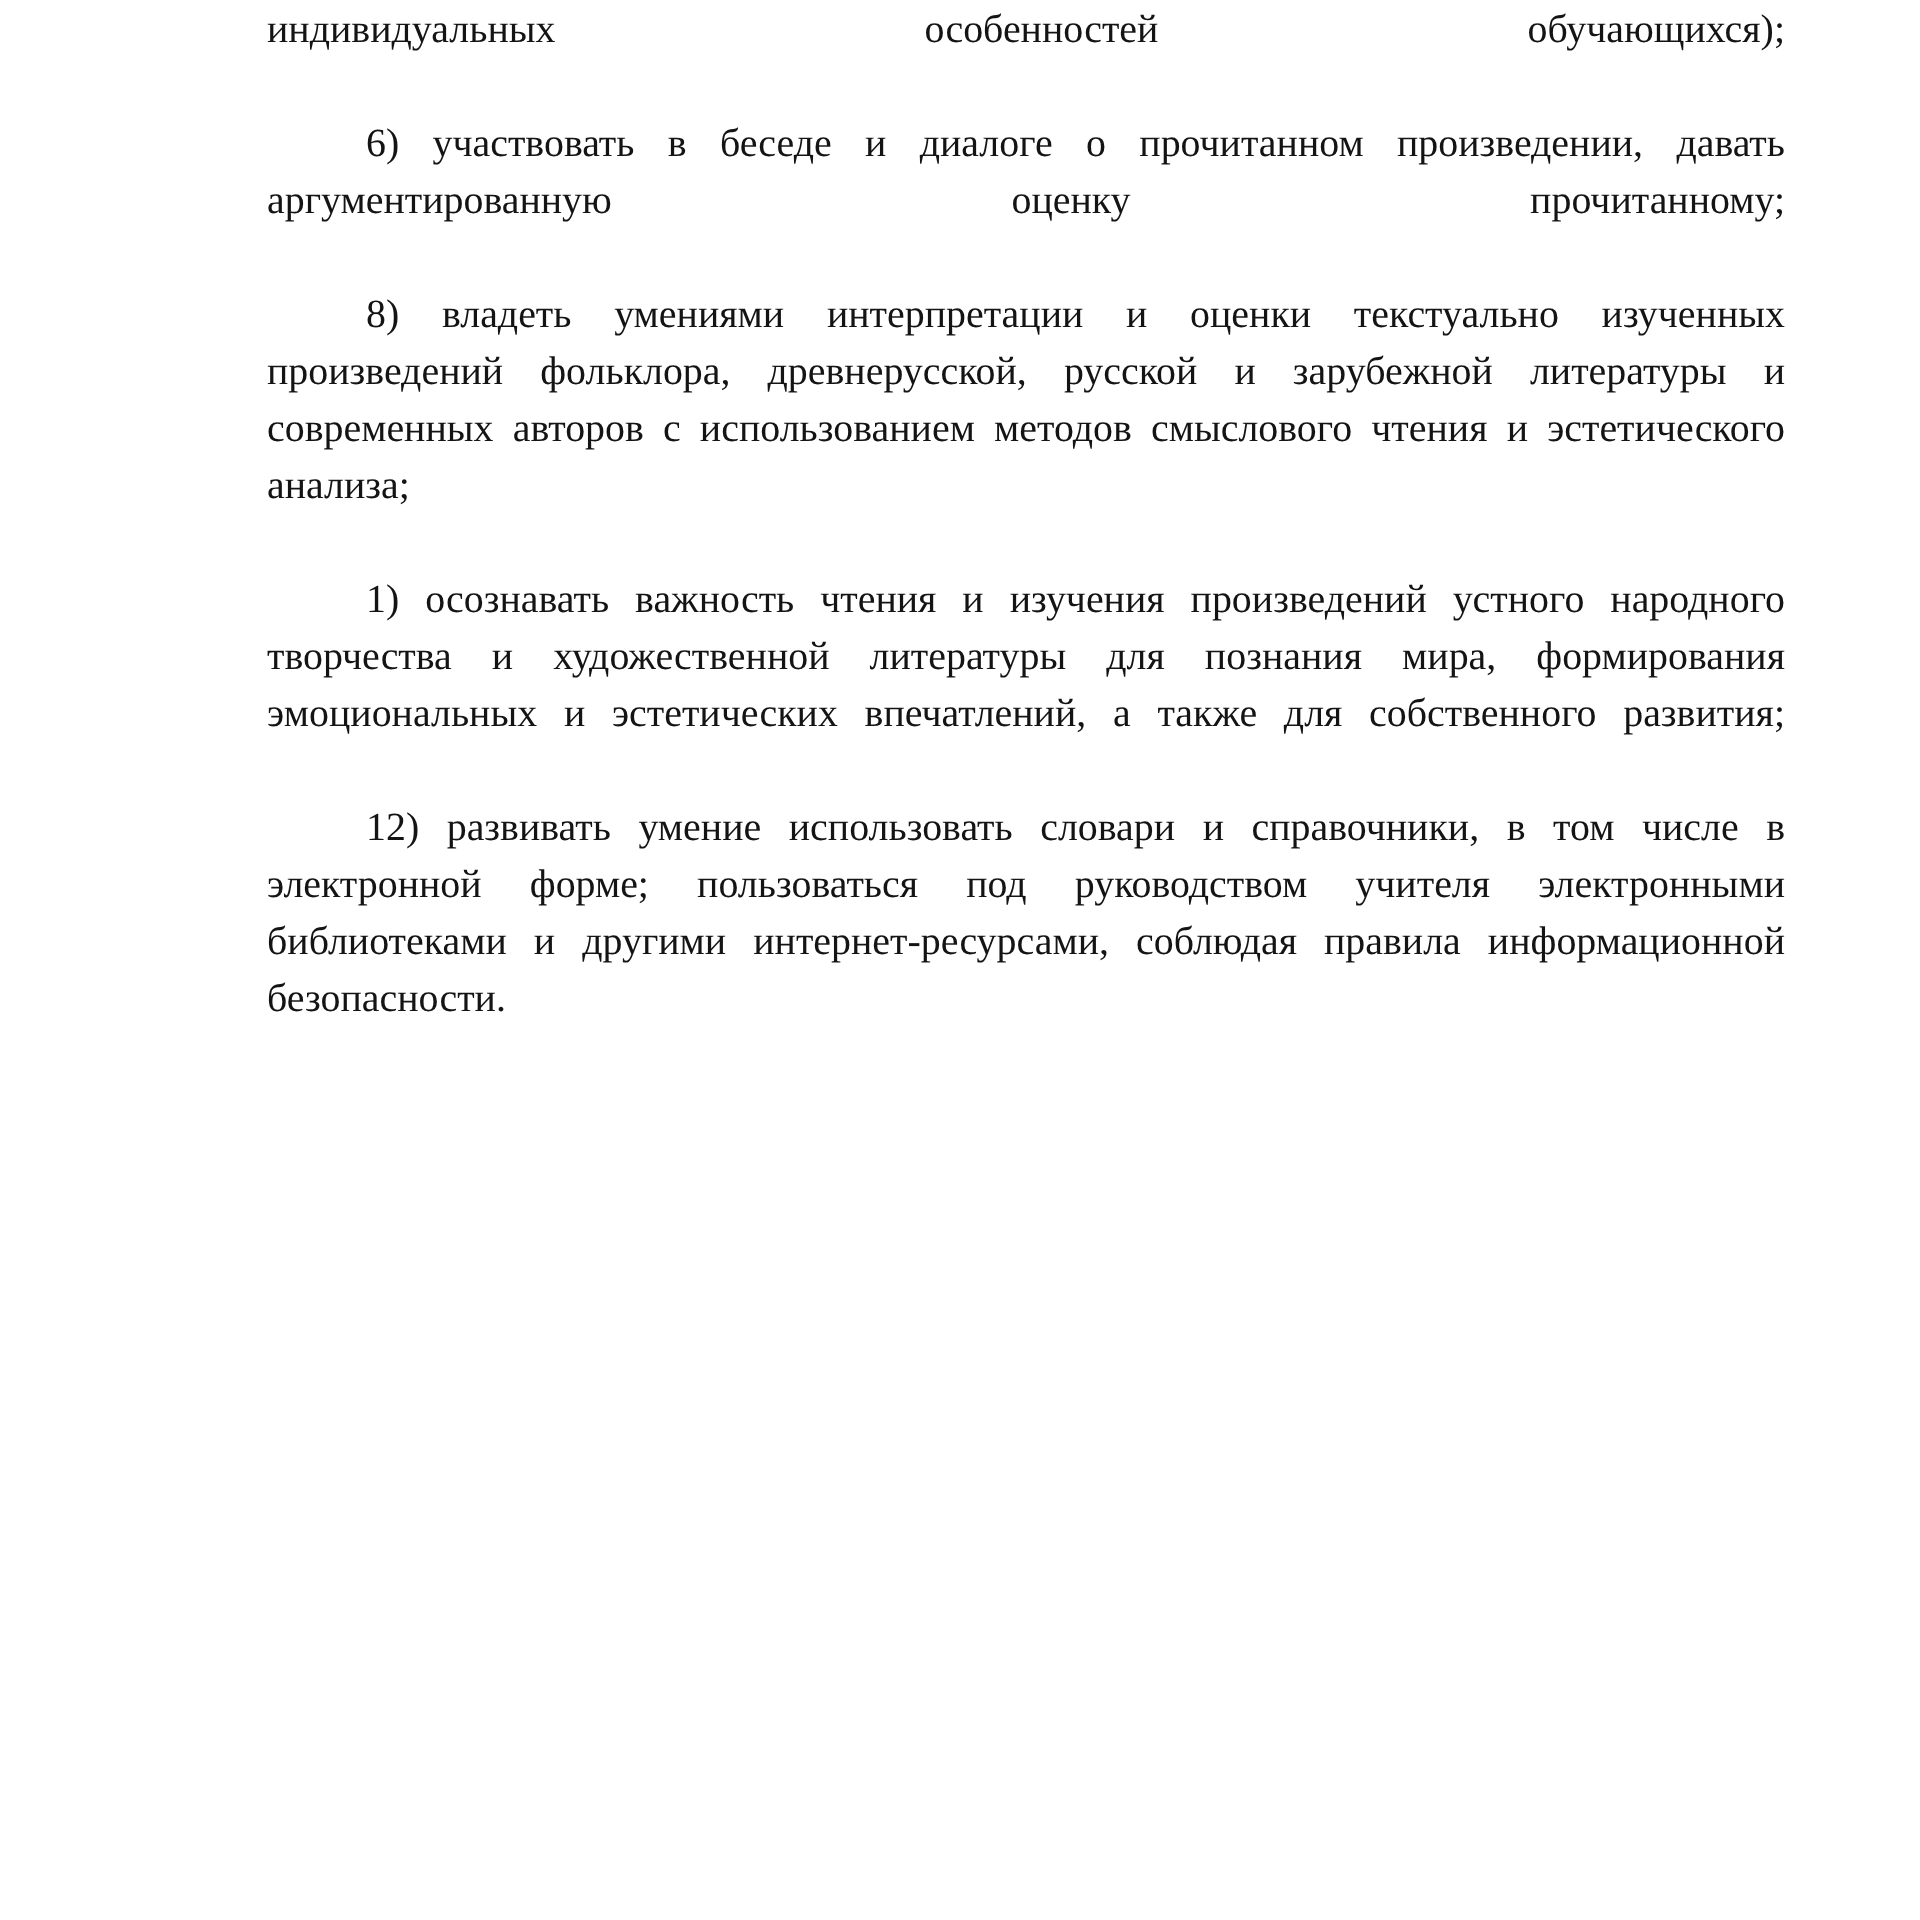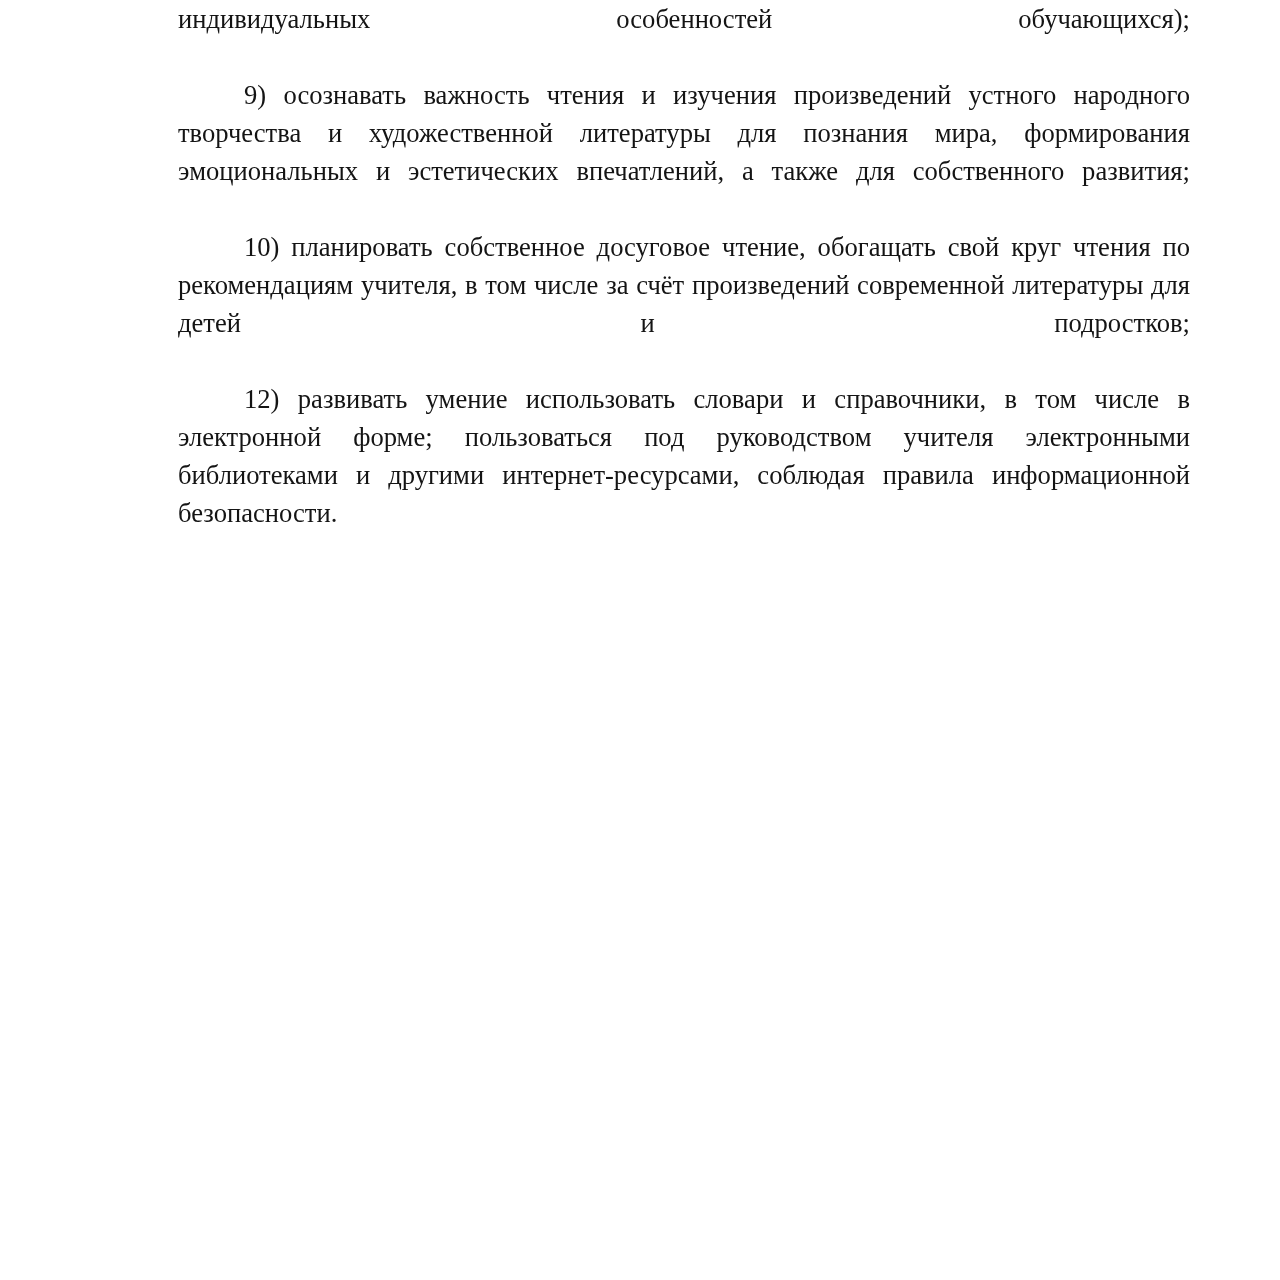--- a/index.html
+++ b/index.html
@@ -58,24 +58,25 @@
 </style>
 </head>
 <body>
 
 <div class="page">
   <div class="text-column">
 
     <p class="para no-indent">индивидуальных особенностей обучающихся);</p>
 
 
+    <p class="para">6) участвовать в беседе и диалоге о прочитанном произведении, давать аргументированную оценку прочитанному;</p>
 
 
+    <p class="para">8) владеть умениями интерпретации и оценки текстуально изученных произведений фольклора, древнерусской, русской и зарубежной литературы и современных авторов с использованием методов смыслового чтения и эстетического анализа;</p>
 
-    <p class="para">9) осознавать важность чтения и изучения произведений устного народного творчества и художественной литературы для познания мира, формирования эмоциональных и эстетических впечатлений, а также для собственного развития;</p>
+    <p class="para">1) осознавать важность чтения и изучения произведений устного народного творчества и художественной литературы для познания мира, формирования эмоциональных и эстетических впечатлений, а также для собственного развития;</p>
 
-    <p class="para">10) планировать собственное досуговое чтение, обогащать свой круг чтения по рекомендациям учителя, в том числе за счёт произведений современной литературы для детей и подростков;</p>
 
 
     <p class="para">12) развивать умение использовать словари и справочники, в том числе в электронной форме; пользоваться под руководством учителя электронными библиотеками и другими интернет-ресурсами, соблюдая правила информационной безопасности.</p>
 
   </div>
 </div>
 
 </body></html>

